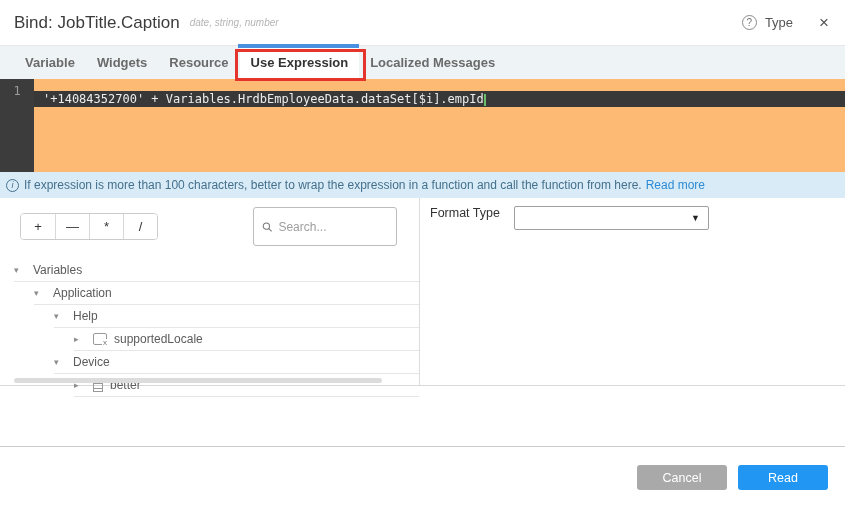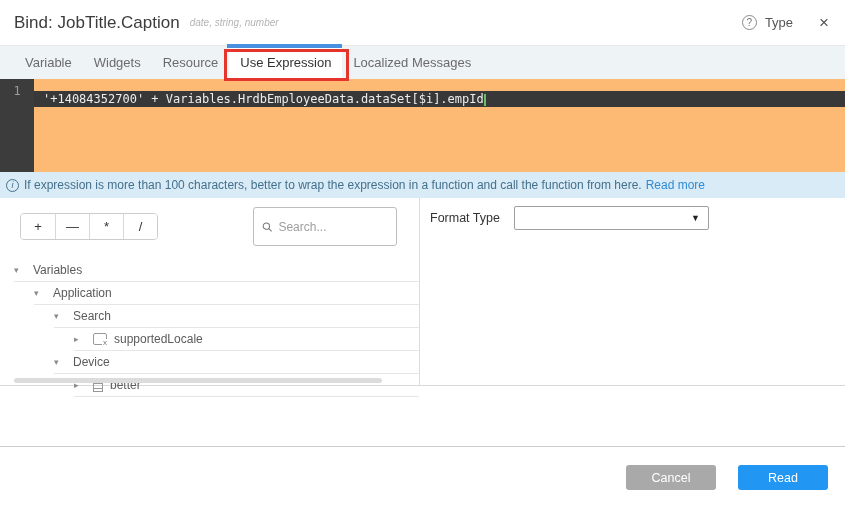--- a/index.html
+++ b/index.html
@@ -10,21 +10,21 @@
   .header { height:46px; display:flex; align-items:center; padding:0 16px 0 14px; background:#fff; border-bottom:1px solid #e7e7e7; }
   .title { font-size:17px; color:#3c3c3c; }
   .subtitle { font-size:10px; font-style:italic; color:#b4b4b4; margin-left:10px; }
   .header-right { margin-left:auto; display:flex; align-items:center; gap:8px; }
   .help-circle { width:15px; height:15px; border:1px solid #8a8a8a; border-radius:50%; color:#777;
                  font-size:10px; display:flex; align-items:center; justify-content:center; }
   .help-label { font-size:13px; color:#555; margin-right:18px; }
   .close-x { font-size:17px; color:#555; cursor:pointer; line-height:1; }
 
   
-  .tabbar { position:relative; height:33px; background:#eef3f6; display:flex; padding-left:14px; }
+  .tabbar { position:relative; height:33px; background:#eef3f6; display:flex; padding-left:14px;font-weight:bold; }
   .tab { padding:0 11px; display:flex; align-items:center; font-size:13px; color:#6b6b6b; cursor:pointer; white-space:nowrap; }
   .tab.active { background:#fff; color:#333; position:relative; }
   .tab.active .blue-indicator { position:absolute; left:-2px; right:0px; top:-2px; height:4px; background:#4a90e0; }
   .tab.active .red-annotation { position:absolute; left:-5px; right:-7px; top:3px; bottom:-2px; border:3px solid #e5342b; pointer-events:none; }
 
   
   .editor { height:93px; display:flex; font-family:"DejaVu Sans Mono", monospace; font-size:12px; }
   .gutter { width:34px; background:#3c3c3c; color:#9b9b9b; text-align:center; padding-top:5px; }
   .code-area { flex:1; background:#fdba74; padding-top:12px; }
   .active-line { background:#383838; color:#ededed; padding:1px 0 1px 9px; white-space:pre; }
@@ -57,32 +57,32 @@
   .icon-array { width:14px; height:12px; border:1px solid #999; border-radius:2px; position:relative; margin-right:7px; flex:none; }
   .icon-array::after { content:"x"; position:absolute; right:-1px; bottom:-3px; font-size:8px; color:#777; background:#fff; line-height:1; padding-left:1px; }
   .icon-object { width:10px; height:14px; border:1px solid #999; margin-right:7px; flex:none;
                  background:linear-gradient(#999,#999) no-repeat 0 4px/100% 1px,
                             linear-gradient(#999,#999) no-repeat 0 9px/100% 1px,
                             linear-gradient(#999,#999) no-repeat 4px 0/1px 4px; }
   .hscroll-thumb { position:absolute; bottom:2px; left:14px; width:368px; height:5px; background:#dcdcdc; border-radius:3px; }
 
   
   .right-panel { flex:1; position:relative; padding-top:8px; }
-  .format-row { display:flex; align-items:center; padding-left:10px; }
+  .format-row { display:flex; align-items:flex-start; padding-left:10px; }
   .format-label { font-size:12.5px; color:#333; }
   .format-select { margin-left:14px; width:195px; height:24px; border:1px solid #a0a0a0; border-radius:2px;
                    position:relative; background:#fff; cursor:pointer; }
   .select-arrow { position:absolute; right:8px; top:50%; transform:translateY(-50%); font-size:9px; color:#222; }
   .apply-btn { position:absolute; right:9px; bottom:9px; background:#2196f3; color:#fff; border:none; border-radius:3px;
                font-size:12.5px; padding:6px 15px; cursor:pointer; font-family:"Liberation Sans", sans-serif; }
 
   
   .spacer { height:60px; background:#fff; }
   .footer { height:60px; border-top:1px solid #cccccc; display:flex; justify-content:flex-end; align-items:flex-start;
-            padding-top:18px; padding-right:17px; gap:22px; }
+            padding-top:18px; padding-right:17px; gap:11px; }
   .btn { width:90px; height:25px; border:none; border-radius:3px; color:#fff; font-size:12.5px; cursor:pointer;
          font-family:"Liberation Sans", sans-serif; }
   .btn-cancel { background:#a9a9a9; }
   .btn-bind { background:#2196f3; }
 </style>
 </head>
 <body>
 
 <div class="dialog">
 
@@ -154,21 +154,21 @@
         <div class="tree-row lvl0">
           <span class="tree-arrow">▾</span>
           <span>Variables</span>
         </div>
         <div class="tree-row lvl1">
           <span class="tree-arrow">▾</span>
           <span>Application</span>
         </div>
         <div class="tree-row lvl2">
           <span class="tree-arrow">▾</span>
-          <span>Search</span>
+          <span>Help</span>
         </div>
         <div class="tree-row lvl3">
           <span class="tree-arrow">▸</span>
           <span class="icon-array"></span>
           <span>supportedLocale</span>
         </div>
         <div class="tree-row lvl2">
           <span class="tree-arrow">▾</span>
           <span>Device</span>
         </div>

